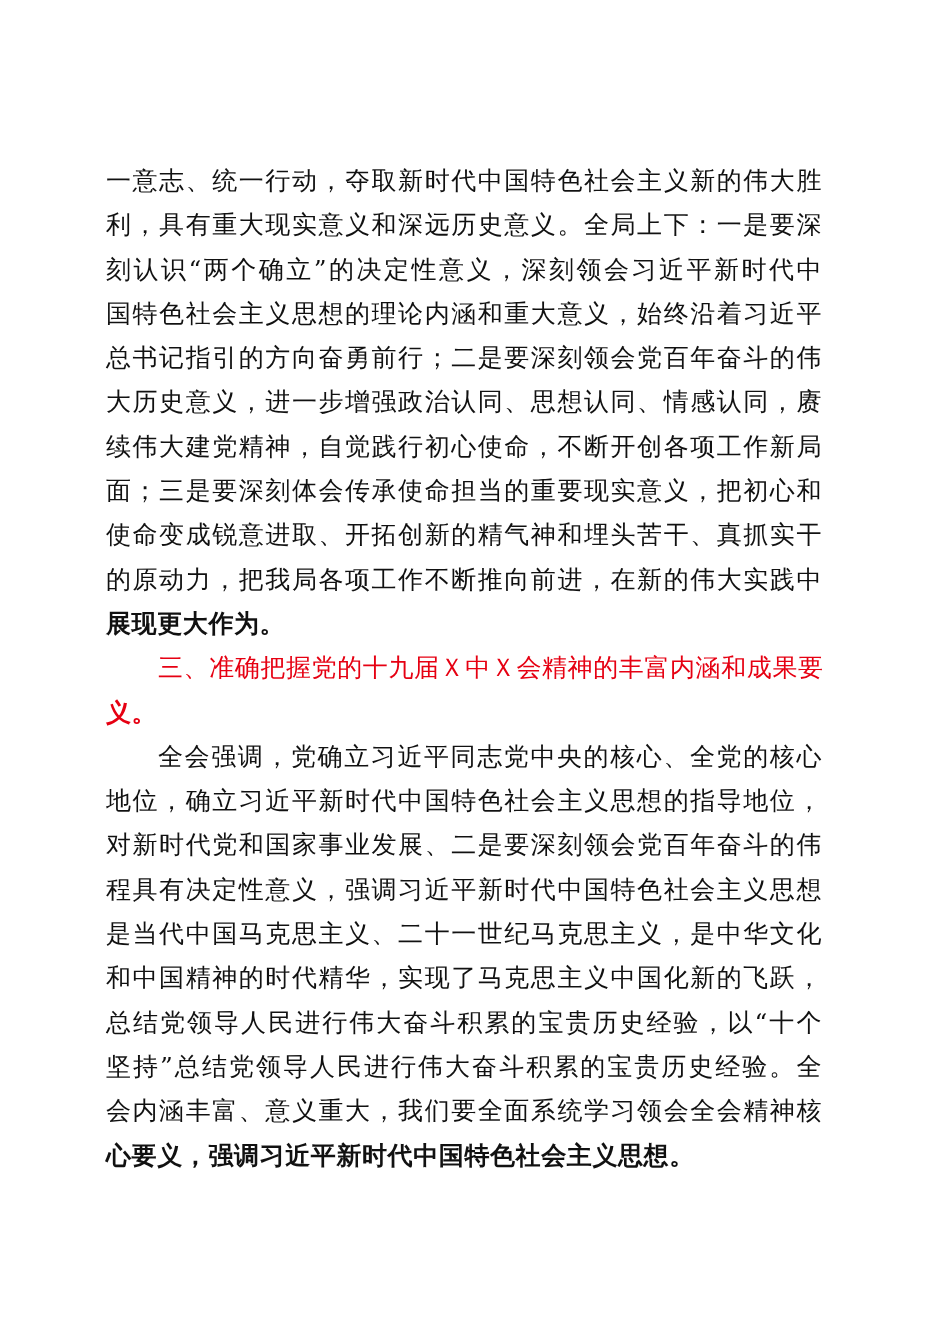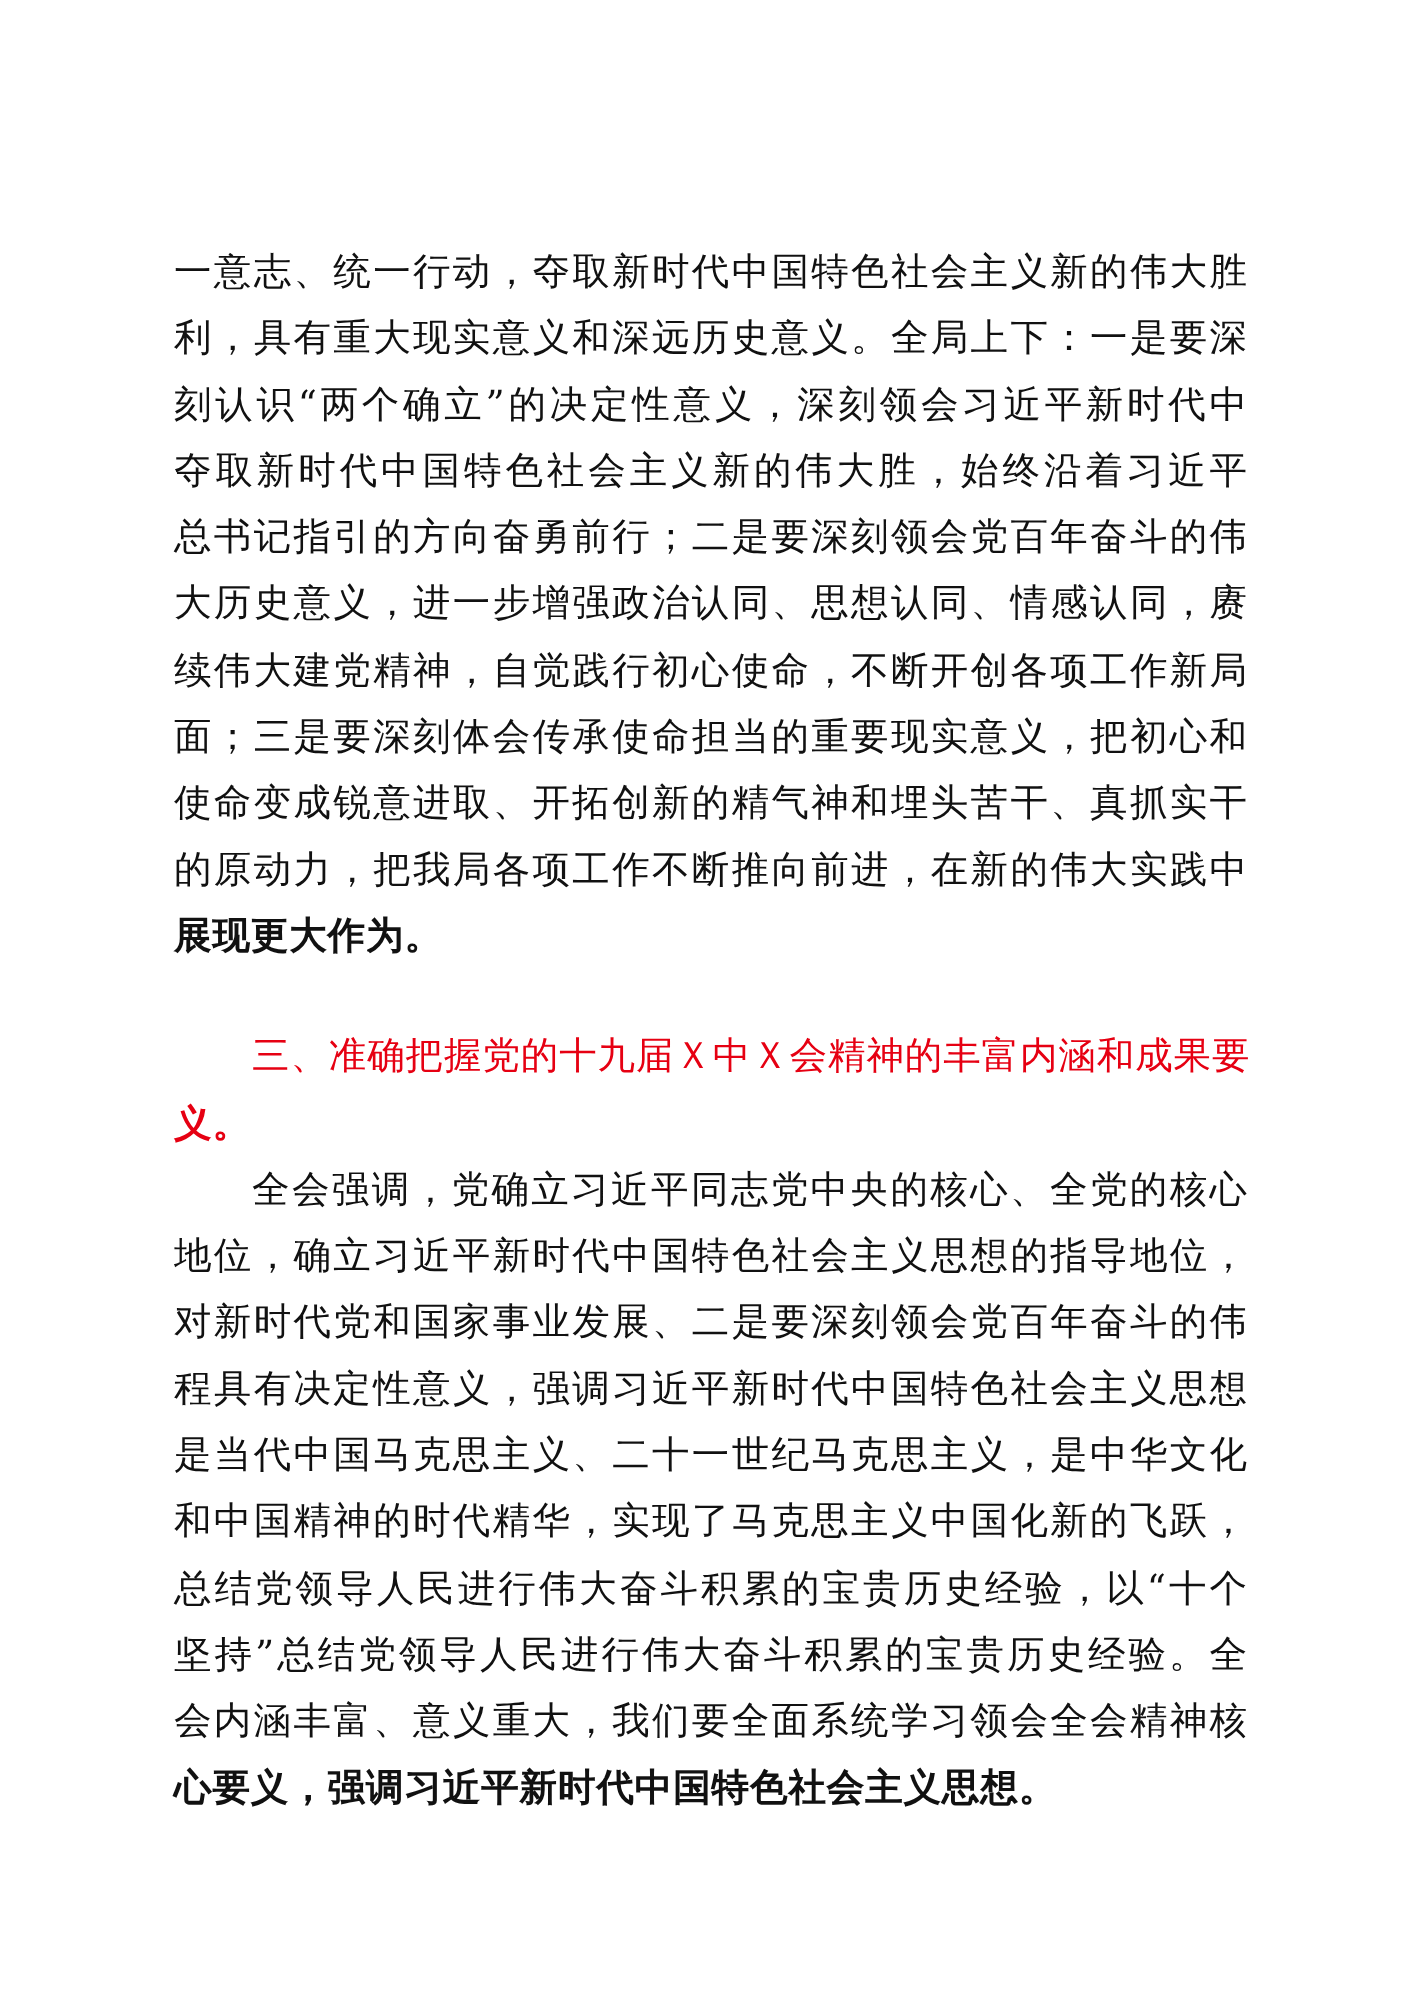--- a/index.html
+++ b/index.html
@@ -1,46 +1,46 @@
 <!DOCTYPE html>
 <html><head>
 <meta charset="utf-8">
 <style>
   html, body { margin: 0; padding: 0; background: #ffffff; }
   body { width: 950px; height: 1344px; position: relative; overflow: hidden; }
   .page {
     position: absolute;
-    left: 116px;
+    left: 106px;
     top: 159px;
     width: 716px;
     font-family: "DejaVu Serif", "Liberation Serif", serif;
     font-size: 25px;
     color: #111111;
   }
   .line {
     height: 44.3px;
     line-height: 44.3px;
     white-space: nowrap;
     text-align: justify;
     text-align-last: justify;
     letter-spacing: 0.6px;
   }
   .line.last { text-align-last: left; font-weight: bold; }
   .line.indent { padding-left: 52px; }
-  .heading { color: #e60012; font-family: "DejaVu Sans", "Liberation Sans", sans-serif; margin-top: 36px; }
+  .heading { color: #e60012; font-family: "DejaVu Sans", "Liberation Sans", sans-serif; }
 </style>
 </head>
 <body>
 
 <div class="page">
   <div>
     <div class="line">一意志、统一行动，夺取新时代中国特色社会主义新的伟大胜</div>
     <div class="line">利，具有重大现实意义和深远历史意义。全局上下：一是要深</div>
     <div class="line">刻认识“两个确立”的决定性意义，深刻领会习近平新时代中</div>
-    <div class="line">夺取新时代中国特色社会主义新的伟大胜，始终沿着习近平</div>
+    <div class="line">国特色社会主义思想的理论内涵和重大意义，始终沿着习近平</div>
     <div class="line">总书记指引的方向奋勇前行；二是要深刻领会党百年奋斗的伟</div>
     <div class="line">大历史意义，进一步增强政治认同、思想认同、情感认同，赓</div>
     <div class="line">续伟大建党精神，自觉践行初心使命，不断开创各项工作新局</div>
     <div class="line">面；三是要深刻体会传承使命担当的重要现实意义，把初心和</div>
     <div class="line">使命变成锐意进取、开拓创新的精气神和埋头苦干、真抓实干</div>
     <div class="line">的原动力，把我局各项工作不断推向前进，在新的伟大实践中</div>
     <div class="line last">展现更大作为。</div>
   </div>
 
   <div class="heading">

